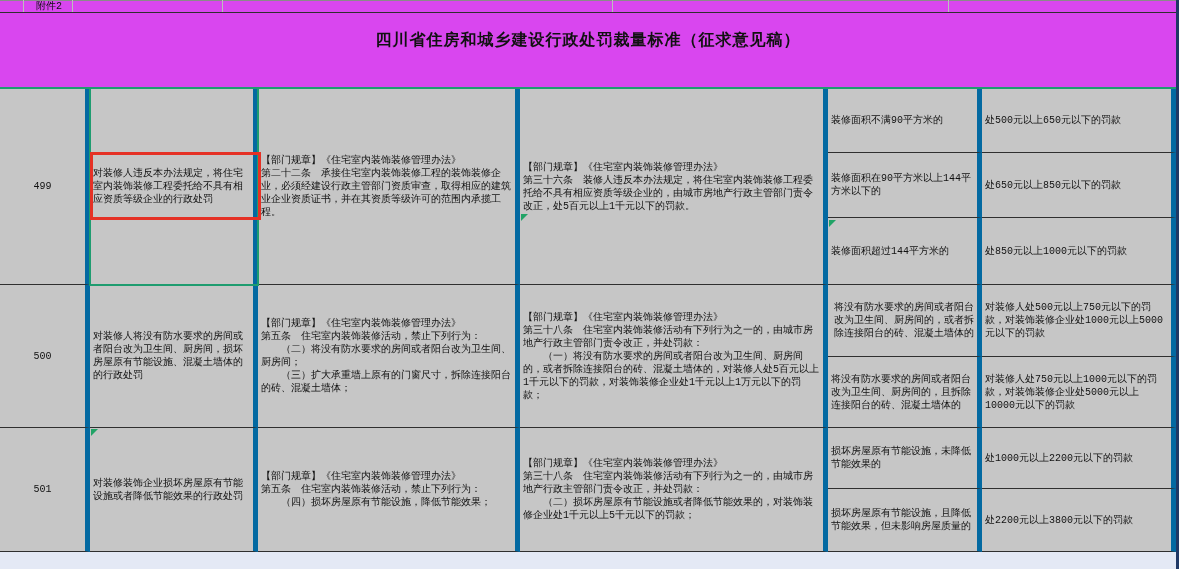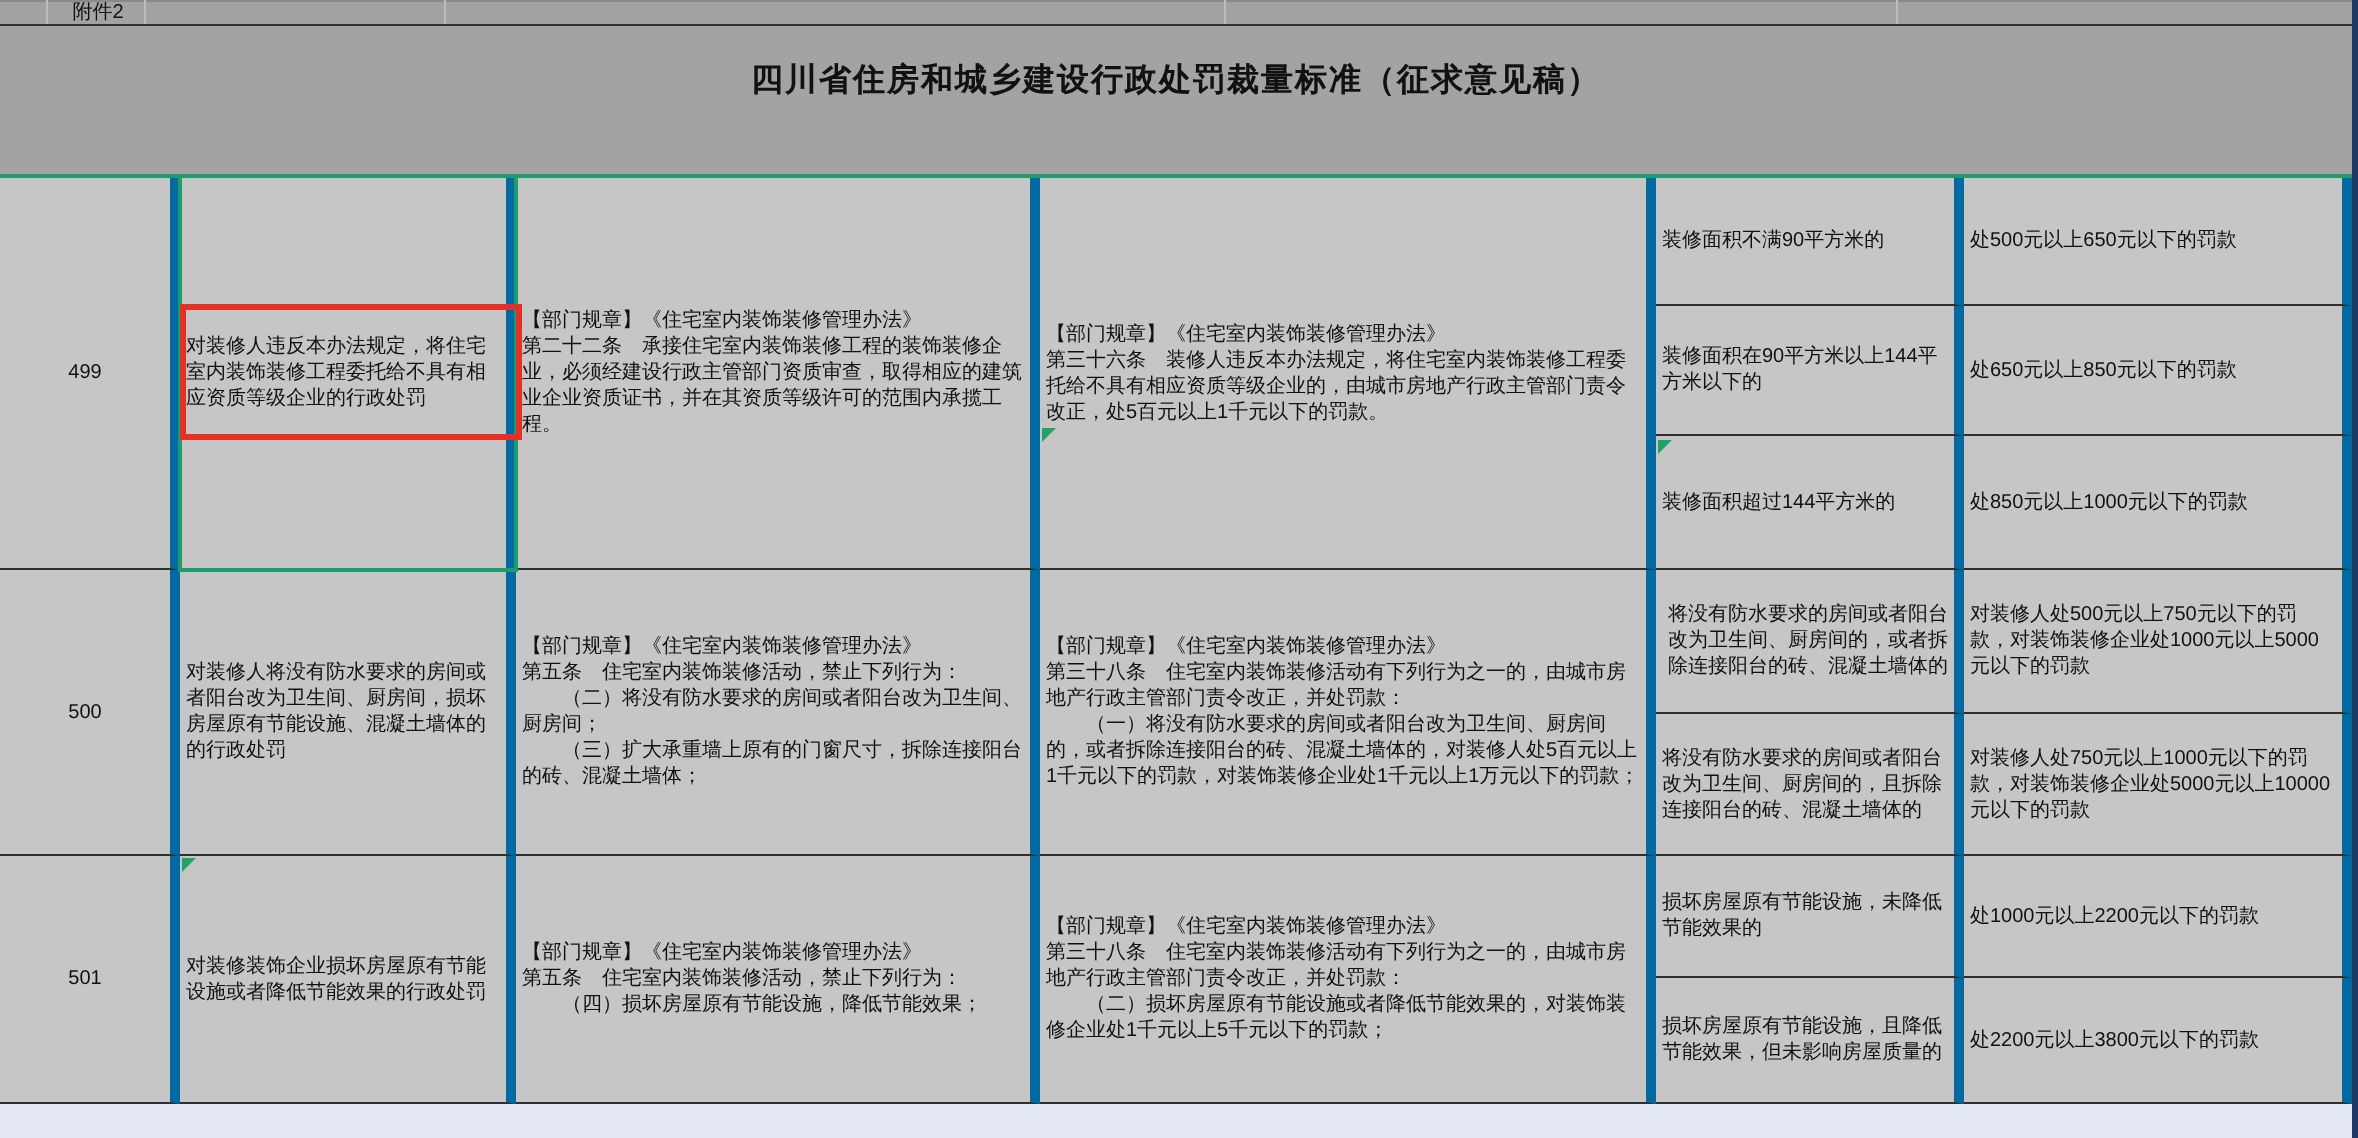--- a/index.html
+++ b/index.html
@@ -1,19 +1,19 @@
 <!DOCTYPE html>
 <html><head>
 <meta charset="utf-8">
 <style>
   html,body{margin:0;padding:0;background:#ffffff;}
   #sheet{
     position:relative;width:1179px;height:569px;overflow:hidden;
-    font-family:Liberation Sans, sans-serif;
-    color:#111;background:#a3a3a3;
+    font-family:Liberation Mono, monospace;
+    color:#111;background:#d946ef;
   }
   .abs{position:absolute;box-sizing:border-box;}
   .topline{height:1px;background:#8a8a8a;left:0;top:0;width:1179px;}
   .vline{width:1px;background:#bdbdbd;top:0;height:12px;}
   .attach{left:24px;top:1px;width:50px;height:12px;font-size:10px;line-height:12px;text-align:center;}
   .attach-sep{left:0;top:12px;width:1179px;height:1px;background:#2f2f2f;}
   .title{left:0;top:30px;width:1176px;text-align:center;font-size:16px;font-weight:bold;letter-spacing:1px;}
   .hdr{
     background:#ffffff;border-top:3px solid #d946ef;border-right:1px solid #2f2f2f;
     display:flex;align-items:center;justify-content:center;font-size:12px;margin-top:23px;

